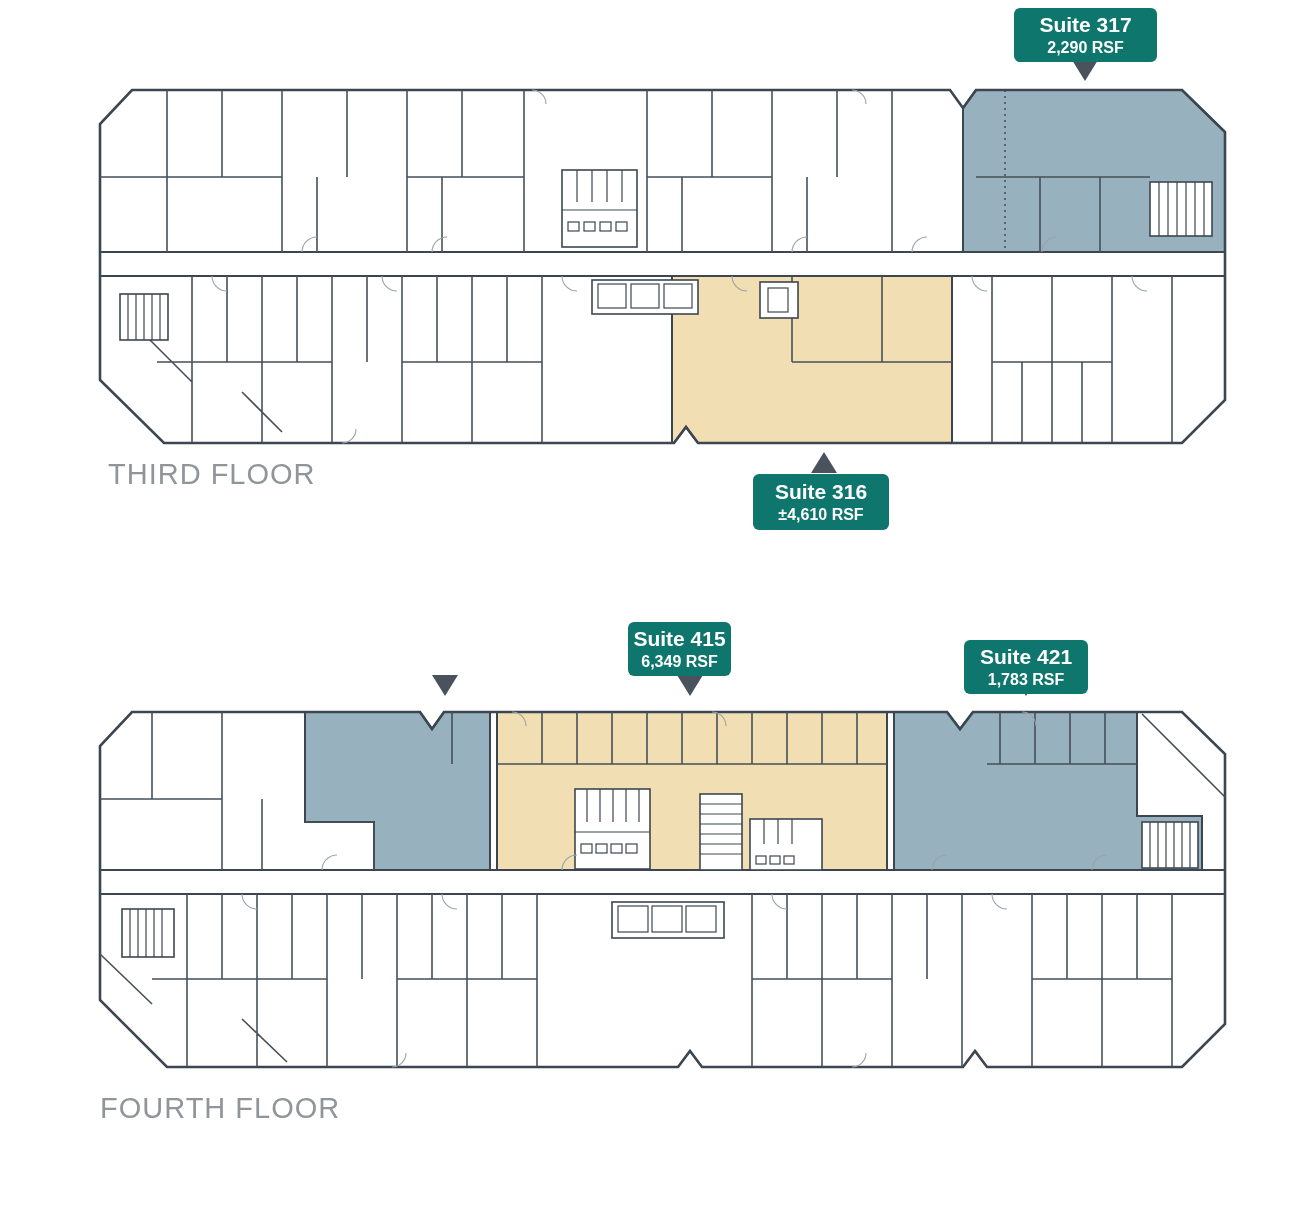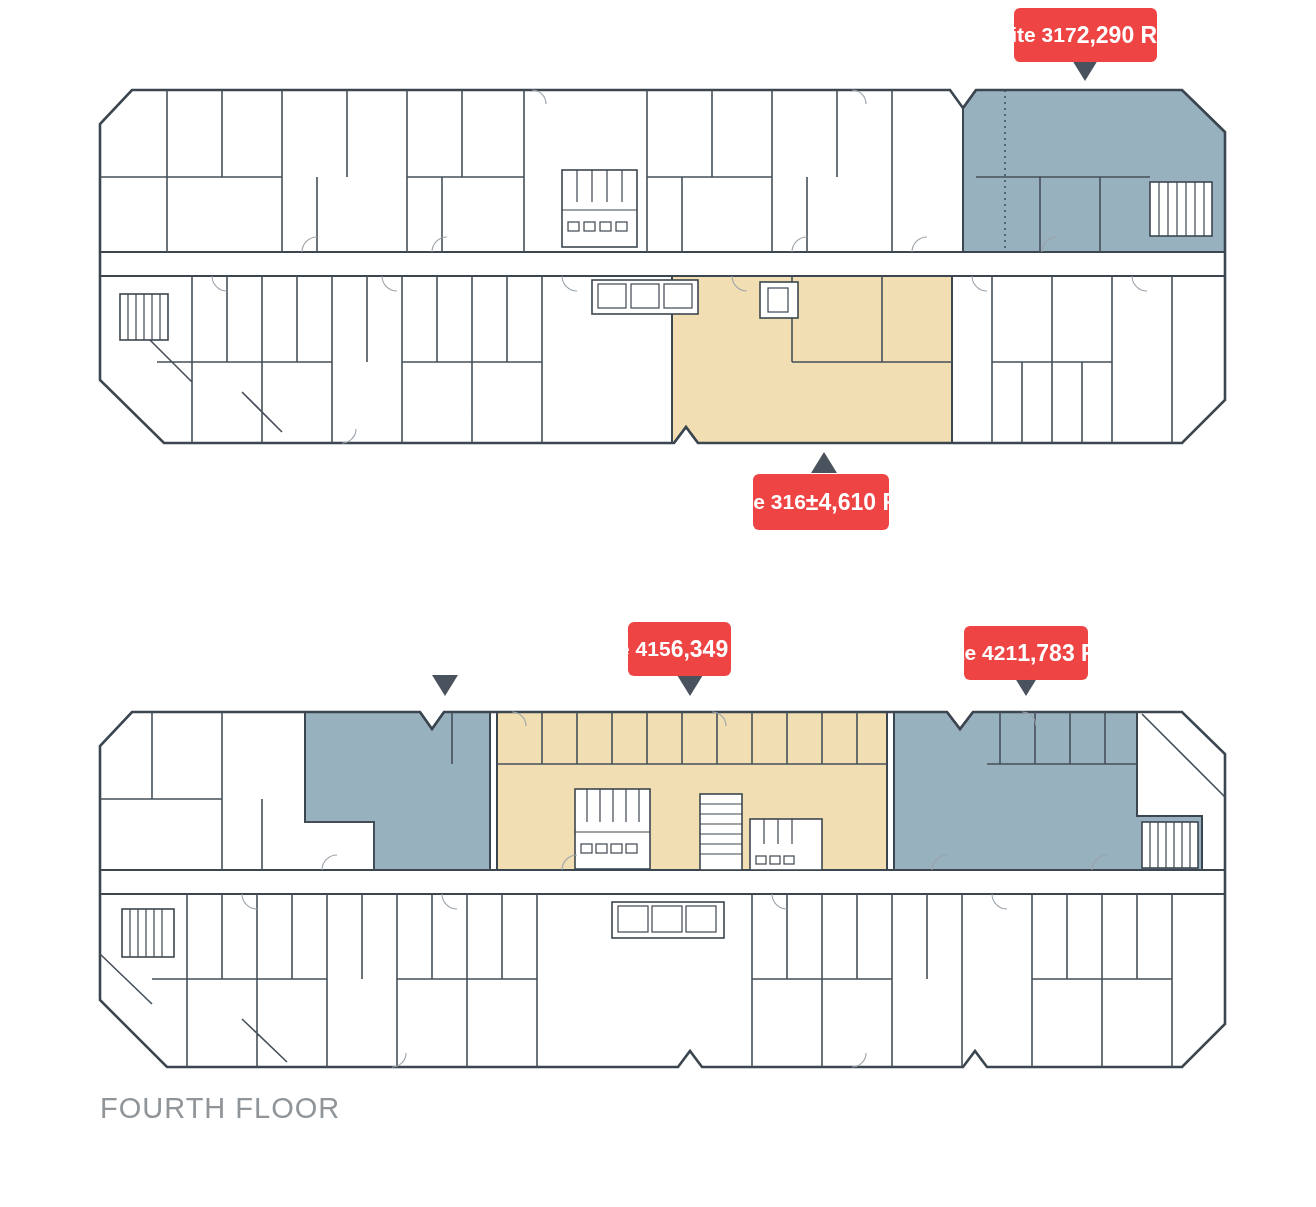--- a/index.html
+++ b/index.html
@@ -7,25 +7,25 @@
           font-family:"Liberation Sans",sans-serif;overflow:hidden}
   .plan{position:absolute}
   .wall{stroke:#3c4650;stroke-width:2;fill:none;stroke-linecap:square}
   .outline{stroke-width:2.6;stroke-linejoin:miter}
   .thin{stroke:#46505a;stroke-width:1.6;fill:none}
   .fixture{fill:#ffffff;stroke:#3c4650;stroke-width:1.6}
   .fixline{stroke:#3c4650;stroke-width:1.2;fill:none}
   .arc{stroke:#9aa2aa;stroke-width:1.1;fill:none}
   .dashed{stroke:#3c4650;stroke-width:1.4;stroke-dasharray:2 4;fill:none}
   .suite{stroke:#3c4650;stroke-width:2}
-  .callout{position:absolute;background:#ef4444;color:#ffffff;border-radius:6px;
-           display:flex;flex-direction:row;align-items:center;justify-content:center;
+  .callout{position:absolute;background:#0f766e;color:#ffffff;border-radius:6px;
+           display:flex;flex-direction:column;align-items:center;justify-content:center;
            padding:6px 8px;box-sizing:border-box;text-align:center;z-index:3}
   .callout-line1{font-size:21px;font-weight:700;line-height:1.2;white-space:nowrap}
-  .callout-line2{font-size:23px;font-weight:700;line-height:1.25;white-space:nowrap}
+  .callout-line2{font-size:16px;font-weight:700;line-height:1.25;white-space:nowrap}
   .tri{position:absolute;width:0;height:0;border-left:13px solid transparent;
        border-right:13px solid transparent;z-index:2}
   .tri-down{border-top:21px solid #4a535d}
   .tri-up{border-bottom:21px solid #4a535d}
   .floor-label{position:absolute;font-size:29px;color:#909599;letter-spacing:1px;font-weight:400}
 </style>
 </head>
 <body>
 
 <div class="canvas">
@@ -97,20 +97,21 @@
     <div class="callout-line2">2,290 RSF</div>
   </div>
   <div class="tri tri-down" style="left:1072px;top:60px"></div>
 
   <div class="tri tri-up" style="left:811px;top:452px"></div>
   <div class="callout" style="left:753px;top:474px;width:136px;height:56px">
     <div class="callout-line1">Suite 316</div>
     <div class="callout-line2">±4,610 RSF</div>
   </div>
 
+  <div class="floor-label" style="left:108px;top:458px">THIRD FLOOR</div>
 
   <svg class="plan" style="left:92px;top:704px" width="1140" height="385" viewBox="0 0 1140 385">
 
     <polygon class="suite" points="213,8 328,8 340,25 352,8 398,8 398,166 282,166 282,118 213,118" fill="#98b1bf"></polygon>
     <polygon class="suite" points="405,8 795,8 795,166 405,166" fill="#f1deb2"></polygon>
     <polygon class="suite" points="802,8 855,8 868,25 881,8 1045,8 1045,112 1110,112 1110,166 802,166" fill="#98b1bf"></polygon>
 
     <path class="wall outline" d="M40 8 H328 L340 25 L352 8 H855 L868 25 L881 8 H1090 L1133 50 V320 L1090 363 H895 L883 347 L871 363 H610 L598 347 L586 363 H75 L8 296 V42 Z"></path>
 
     <path class="wall" d="M8 166 H1133 M8 190 H1133"></path>
@@ -177,21 +178,21 @@
   </svg>
 
   <div class="tri tri-down" style="left:432px;top:675px"></div>
 
   <div class="callout" style="left:628px;top:622px;width:103px;height:54px">
     <div class="callout-line1">Suite 415</div>
     <div class="callout-line2">6,349 RSF</div>
   </div>
   <div class="tri tri-down" style="left:677px;top:675px"></div>
 
-  <div class="callout" style="left:964px;top:626px;width:124px;height:54px">
+  <div class="callout" style="left:964px;top:640px;width:124px;height:54px">
     <div class="callout-line1">Suite 421</div>
     <div class="callout-line2">1,783 RSF</div>
   </div>
   <div class="tri tri-down" style="left:1013px;top:675px"></div>
 
   <div class="floor-label" style="left:100px;top:1092px">FOURTH FLOOR</div>
 
 </div>
 
 </body></html>

